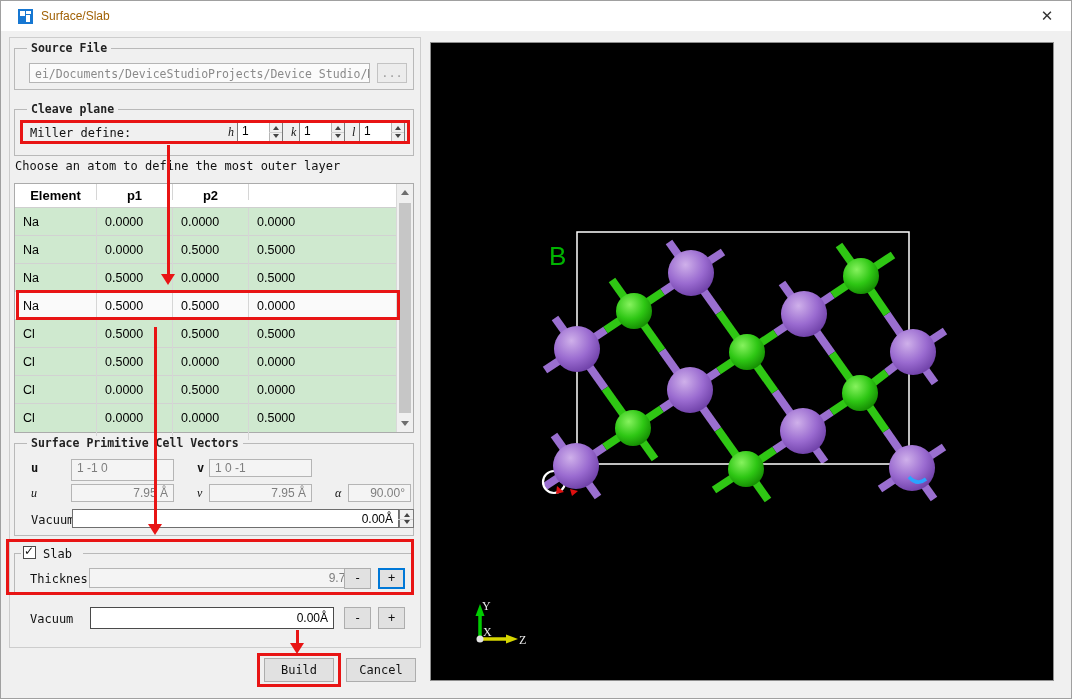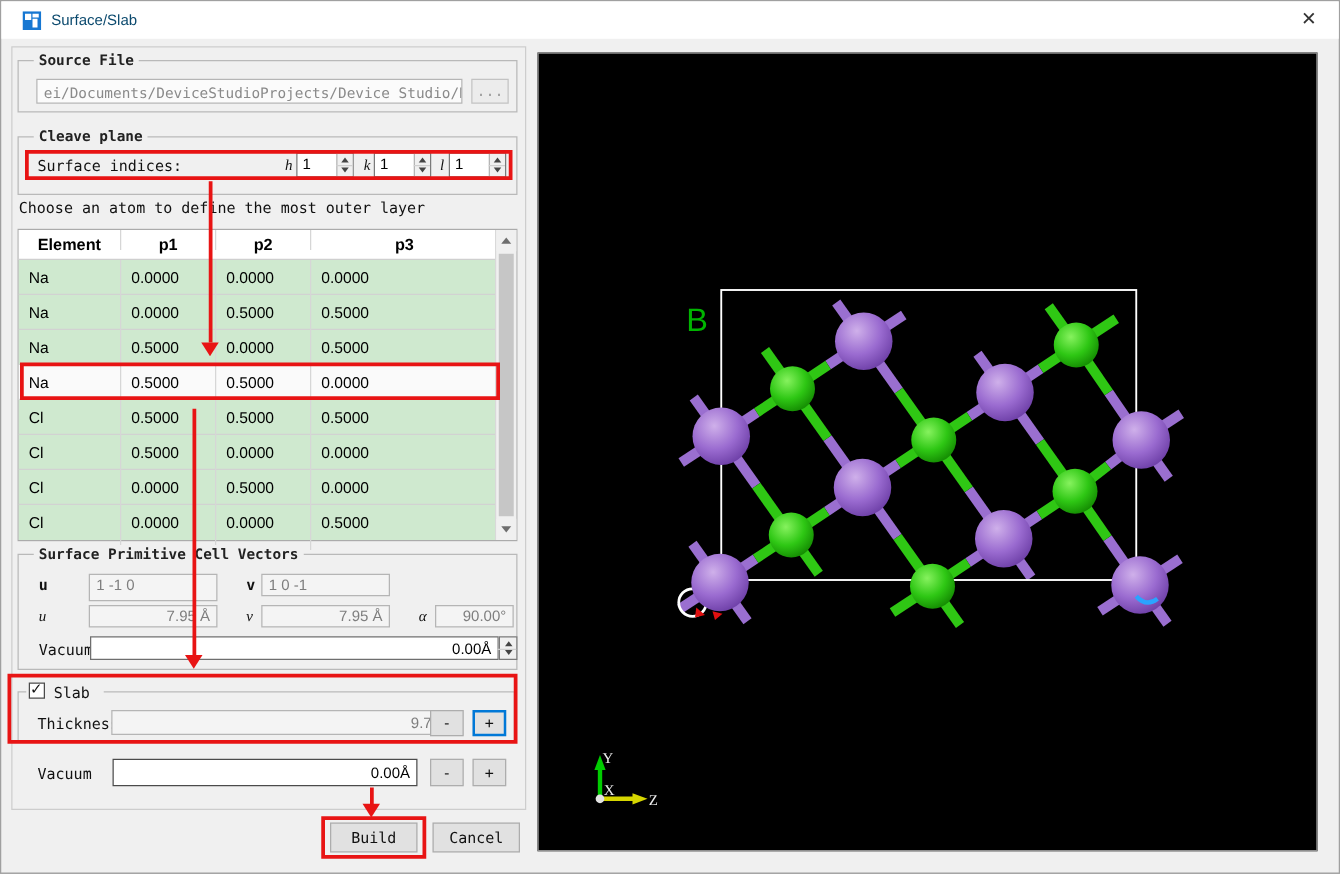--- a/index.html
+++ b/index.html
@@ -9,21 +9,21 @@
     background:#f0f0f0; overflow:hidden;
     font-family:"Liberation Sans","DejaVu Sans",sans-serif;
     border:1px solid #a0a0a0;
   }
   .titlebar {
     position:absolute; left:0; top:0; width:1072px; height:30px;
     background:#ffffff;
   }
   .app-icon { position:absolute; left:17px; top:8px; width:15px; height:15px; }
   .title-text {
-    position:absolute; left:40px; top:8px; font-size:12px; color:#0c4a6e;
+    position:absolute; left:40px; top:8px; font-size:12px; color:#a16207;
   }
   .close-btn {
     position:absolute; right:6px; top:0; width:40px; height:30px;
     text-align:center; line-height:30px; font-size:15px; color:#333; cursor:pointer;
   }
   .panel {
     position:absolute; left:8px; top:36px; width:412px; height:611px;
     border:1px solid #cdcdcd; background:#f0f0f0;
   }
   .groupbox {
@@ -107,21 +107,21 @@
 
 <div class="groupbox" style="left:13px; top:47px; width:400px; height:42px;">
   <span class="group-label">Source File</span>
 </div>
 <div class="field f-path mono" style="left:28px; top:62px; width:341px; height:20px; font-size:11.5px;">ei/Documents/DeviceStudioProjects/Device Studio/NaCl.hzw</div>
 <div class="btn btn-dis" style="left:376px; top:62px; width:30px; height:20px; line-height:18px;">...</div>
 
 <div class="groupbox" style="left:13px; top:108px; width:400px; height:47px;">
   <span class="group-label">Cleave plane</span>
 </div>
-<span class="lbl mono" style="left:29px; top:125px; font-size:12px;">Surface indices:</span>
+<span class="lbl mono" style="left:29px; top:125px; font-size:12px;">Miller define:</span>
 
 <span class="lbl itl" style="left:227px; top:124px;">h</span>
 <div class="spin" style="left:236px; top:121px; width:46px; height:20px;">
   <span class="val">1</span>
   <div class="btns">
       <div class="tri-u"></div>
       <div class="tri-d"></div>
     </div>
     <div class="mid"></div>
 </div>
@@ -144,21 +144,20 @@
     <div class="mid"></div>
 </div>
 
 <span class="lbl mono" style="left:14px; top:158px; font-size:12px;">Choose an atom to define the most outer layer</span>
 
 <div class="tbl">
   <div class="thead">
     <div class="th h0">Element</div>
     <div class="th h1">p1</div>
     <div class="th h2">p2</div>
-    <div class="th h3">p3</div>
   </div>
   <div class="trow row-green" style="top:24px;">
     <div class="td c0">Na</div>
       <div class="td c1">0.0000</div>
       <div class="td c2">0.0000</div>
       <div class="td c3">0.0000</div>
   </div>
   <div class="trow row-green" style="top:52px;">
     <div class="td c0">Na</div>
       <div class="td c1">0.0000</div>

